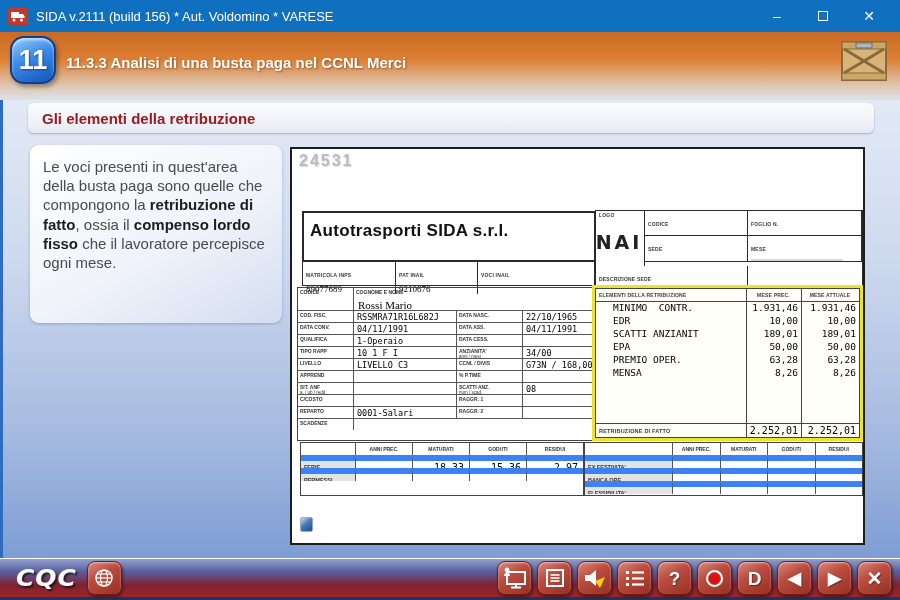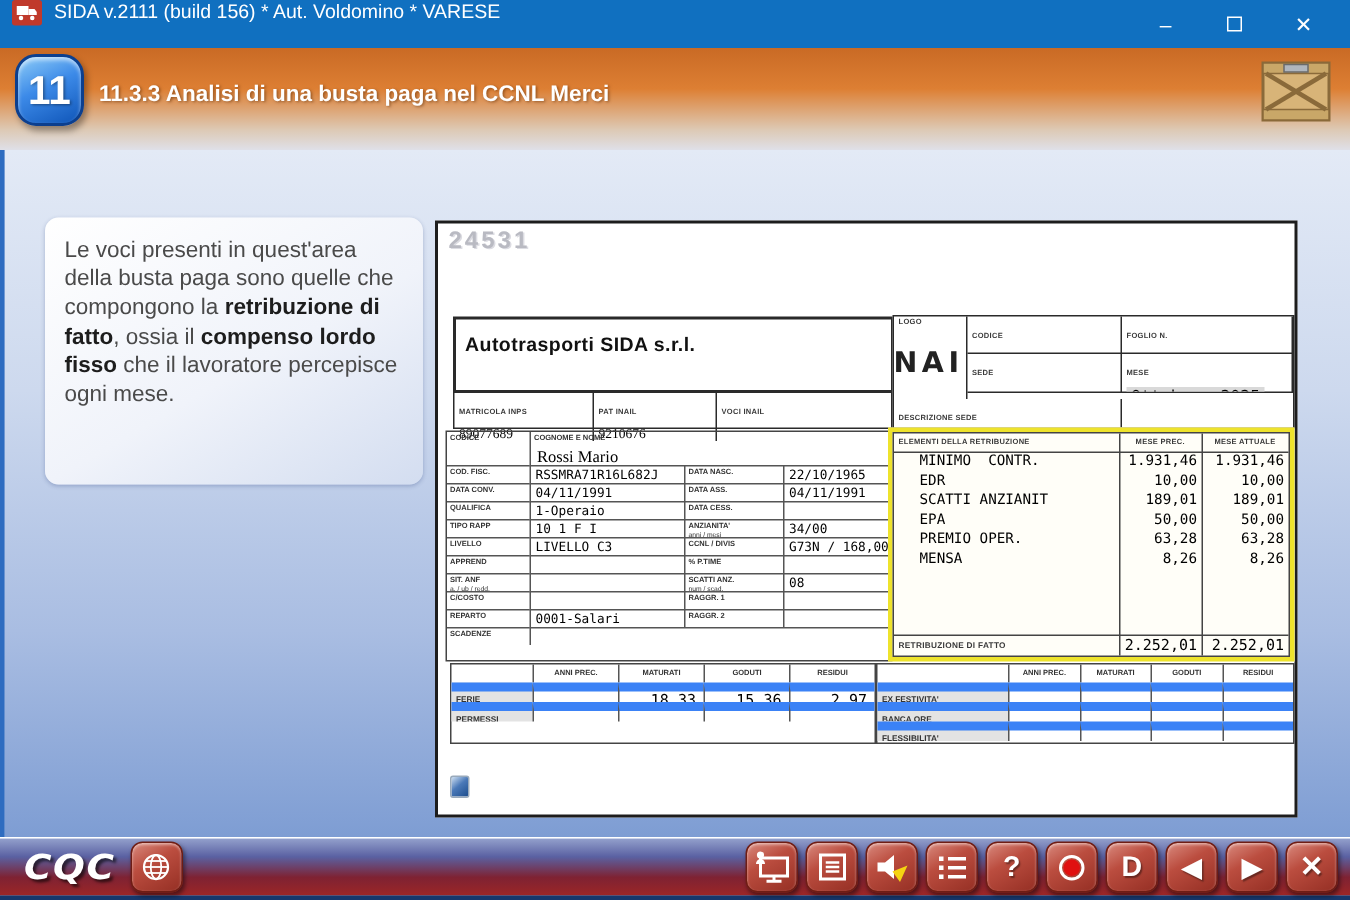--- a/index.html
+++ b/index.html
@@ -1,21 +1,21 @@
 <!DOCTYPE html>
 <html><head>
 <meta charset="utf-8">
 <style>
   * { margin:0; padding:0; box-sizing:border-box; }
   html,body { width:900px; height:600px; overflow:hidden; }
   body { font-family:"Liberation Sans", sans-serif; position:relative; background:#9fb6e0; }
   .window { position:absolute; inset:0; }
 
   
-  .titlebar { position:absolute; left:0; top:0; width:900px; height:32px; background:#1070c0; display:flex; padding:0 8px; }
+  .titlebar { position:absolute; left:0; top:0; width:900px; height:32px; background:#1070c0; display:flex; align-items:center; padding:0 8px; }
   .app-icon { width:20px; height:17px; background:#c0392b; border-radius:2px; display:flex; align-items:center; justify-content:center; margin-right:8px; }
   .titlebar-title { color:#fff; font-size:13px; }
   .win-controls { margin-left:auto; display:flex; }
   .win-btn { width:46px; height:32px; display:flex; align-items:center; justify-content:center; color:#fff; font-size:14px; cursor:default; }
   .win-max-glyph { width:10px; height:10px; border:1px solid #fff; display:block; }
 
   
   .header { position:absolute; left:0; top:32px; width:900px; height:68px;
     background:linear-gradient(180deg,#c96a25 0%,#dd7f33 40%,#ddc9b4 80%,#dfe0e8 100%); }
   .badge11 { position:absolute; left:10px; top:4px; width:46px; height:48px; border-radius:14px;
@@ -40,21 +40,21 @@
   .lesson-panel strong { color:#1d1d1d; }
 
   
   .payslip { position:absolute; left:287px; top:47px; width:575px; height:398px; background:#fff; border:2px solid #1d1d1d; font-family:"Liberation Sans",sans-serif; }
   .ps-abs { position:absolute; }
   .watermark { left:7px; top:3px; color:#b9bac2; font-size:16px; font-weight:bold; letter-spacing:2px; text-shadow:1px 1px 0 #dcdce2; }
   .mono { font-family:"DejaVu Sans Mono", monospace; white-space:pre; }
   .tlab { font-size:5px; font-weight:bold; color:#3a3a3a; letter-spacing:.2px; }
 
   .ps-company { left:10px; top:62px; width:293px; height:51px; border:2px solid #2a2a2a; border-right:1px solid #2a2a2a; padding:8px 0 0 6px; }
-  .company-name { font-size:13px; font-weight:bold; color:#111; letter-spacing:.3px; }
+  .company-name { font-size:17px; font-weight:bold; color:#111; letter-spacing:.3px; }
   .ps-codes { left:10px; top:113px; width:293px; height:24px; border:1px solid #2a2a2a; border-top:none; display:grid; grid-template-columns:93px 82px 1fr; }
   .ps-codes > div { border-right:1px solid #2a2a2a; padding:1px 0 0 3px; }
   .ps-codes > div:last-child { border-right:none; }
   .code-val { font-size:9px; margin-top:3px; font-family:"Liberation Serif",serif; }
 
   .ps-topright { left:303px; top:61px; width:268px; height:76px; border:1px solid #2a2a2a; display:grid; grid-template-columns:49px 103px 1fr; grid-template-rows:25px 26px 1fr; }
   .tr-cell { border-right:1px solid #2a2a2a; border-bottom:1px solid #2a2a2a; padding:1px 0 0 3px; overflow:hidden; }
   .cell-logo { grid-row:1 / span 3; border-bottom:none; display:flex; flex-direction:column; }
   .inail { flex:1; display:flex; align-items:center; justify-content:center; font-size:19px; font-weight:900; letter-spacing:3px; color:#222; font-family:"DejaVu Sans",sans-serif; }
   .cell-descr { grid-column:1 / span 2; border-bottom:none; }
@@ -155,20 +155,23 @@
         <rect x="2" y="35" width="44" height="7" fill="#c9a768" stroke="#8a6a3a"></rect>
         <line x1="4" y1="11" x2="44" y2="35" stroke="#8a6a3a" stroke-width="3"></line>
         <line x1="44" y1="11" x2="4" y2="35" stroke="#8a6a3a" stroke-width="3"></line>
         <rect x="16" y="5" width="16" height="5" fill="#b0b6be" stroke="#6a6a6a"></rect>
       </svg>
     </span>
   </div>
 
   <div class="content">
 
+    <div class="heading-bar">
+      <span class="heading-text">Gli elementi della retribuzione</span>
+    </div>
 
     <div class="lesson-panel">
       <p><span>Le voci presenti in quest'area della busta paga sono quelle che compongono la </span><strong>retribuzione di fatto</strong><span>, ossia il </span><strong>compenso lordo fisso</strong><span> che il lavoratore percepisce ogni mese.</span></p>
     </div>
 
     <div class="payslip">
       <div class="ps-abs watermark">24531</div>
 
       <div class="ps-abs ps-company">
         <span class="company-name">Autotrasporti SIDA s.r.l.</span>

